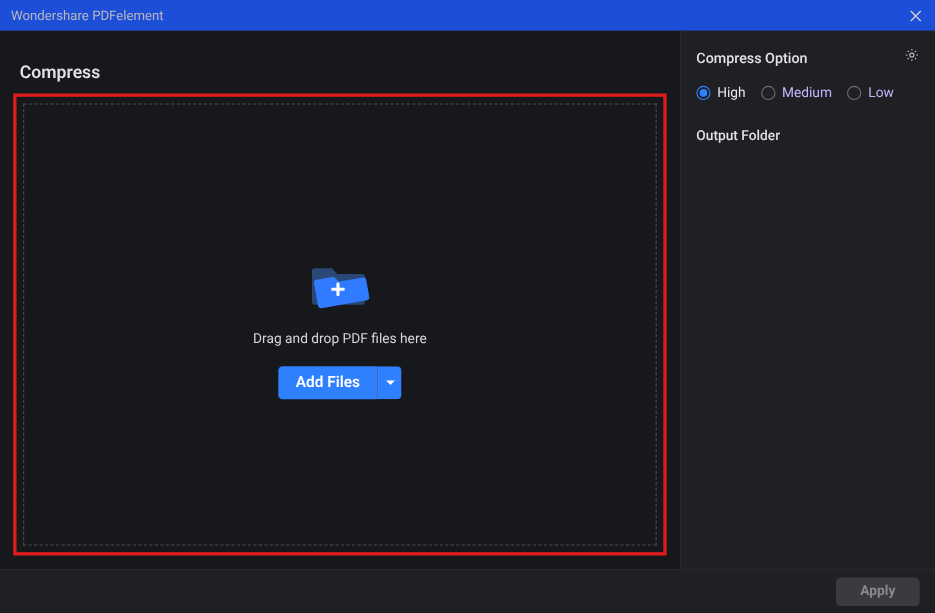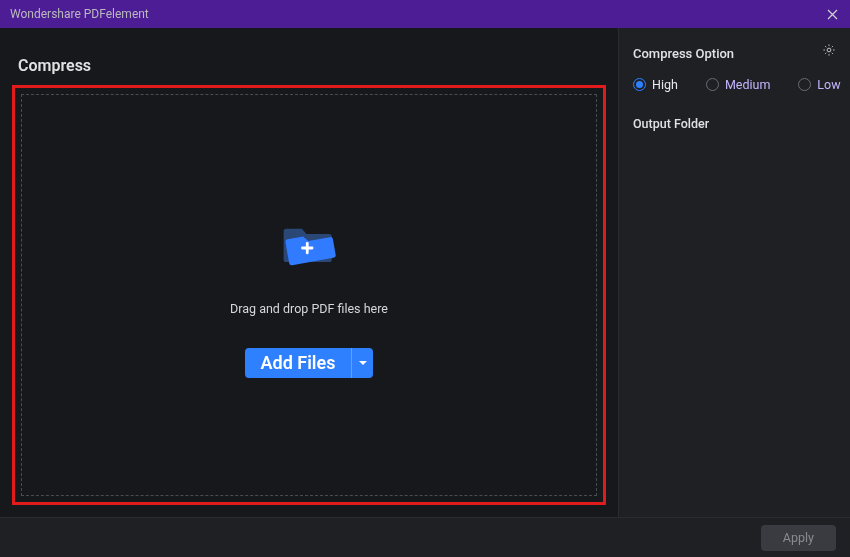--- a/index.html
+++ b/index.html
@@ -1,57 +1,57 @@
 <!DOCTYPE html>
 <html><head>
   <meta charset="utf-8">
   <style>
     * { margin: 0; padding: 0; box-sizing: border-box; font-family: -apple-system, "Segoe UI", Roboto, Arial, sans-serif; }
     html, body { width: 850px; height: 557px; background: #0e0e10; color: #cfcfcf; overflow: hidden; }
     .window { width: 850px; height: 557px; background: #1d1e22; display: flex; flex-direction: column; }
 
     
-    .titlebar { height: 28px; background: #4c1d95; display: flex; align-items: center; justify-content: space-between; padding: 0 10px; color: #b9b9bd; font-size: 12px; }
+    .titlebar { height: 28px; background: #1d4ed8; display: flex; align-items: center; justify-content: space-between; padding: 0 10px; color: #b9b9bd; font-size: 12px; }
     .titlebar .close { width: 16px; height: 16px; display: flex; align-items: center; justify-content: center; cursor: pointer; color: #cfcfcf; }
 
     
     .body { flex: 1; display: flex; }
 
     
     .main { flex: 1; background: #17181b; display: flex; flex-direction: column; padding: 10px 12px 12px 12px; position: relative; }
     .main-title { font-size: 16px; font-weight: 600; color: #e1e1e4; margin: 18px 0 10px 6px; }
     .highlight-wrap { border: 3px solid #e11b1b; padding: 6px; flex: 1; }
-    .dropzone { width: 100%; height: 100%; border: 1px dashed #4b4c52; display: flex; flex-direction: column; align-items: center; justify-content: center; gap: 32px; }
+    .dropzone { width: 100%; height: 100%; border: 1px dashed #4b4c52; display: flex; flex-direction: column; align-items: center; justify-content: center; gap: 17px; }
     .folder-icon svg { width: 56px; height: 56px; display: block; }
     .drop-text { font-size: 12.5px; color: #d7d7da; }
     .addfiles { display: flex; height: 30px; }
-    .addfiles-btn { background: #2f80ff; color: #fff; font-size: 18px; font-weight: 600; border: none; padding: 0 16px; border-radius: 4px 0 0 4px; cursor: pointer; }
+    .addfiles-btn { background: #2f80ff; color: #fff; font-size: 14px; font-weight: 600; border: none; padding: 0 16px; border-radius: 4px 0 0 4px; cursor: pointer; }
     .addfiles-dd { width: 22px; background: #2f80ff; border: none; border-left: 1px solid rgba(255,255,255,0.25); border-radius: 0 4px 4px 0; cursor: pointer; display: flex; align-items: center; justify-content: center; }
     .addfiles-dd svg { width: 10px; height: 10px; fill: #fff; }
 
     
     .sidebar { width: 232px; background: #1f2024; padding: 14px 14px 0 14px; display: flex; flex-direction: column; border-left: 1px solid #2a2b2f; }
     .sb-head { display: flex; align-items: flex-end; justify-content: space-between; margin-bottom: 14px; }
     .sb-title { font-size: 13px; color: #e3e3e6; font-weight: 500; }
     .sb-gear { color: #c8c8cc; cursor: pointer; }
 
-    .radios { display: flex; gap: 28px; margin-bottom: 22px; padding: 2px 0; }
+    .radios { display: flex; gap: 14px; margin-bottom: 22px; padding: 2px 0; }
     .radio { display: flex; align-items: center; gap: 6px; font-size: 12.5px; color: #c4b5fd; cursor: pointer; }
     .radio-dot { width: 13px; height: 13px; border-radius: 50%; border: 1.5px solid #6b6c72; display: flex; align-items: center; justify-content: center; }
     .radio.sel .radio-dot { border-color: #2f80ff; }
     .radio.sel .radio-dot::after { content: ""; width: 7px; height: 7px; background: #2f80ff; border-radius: 50%; }
     .radio.sel { color: #e9e9ec; }
 
     .section-label { font-size: 12.5px; color: #e1e1e4; font-weight: 500; margin-bottom: 8px; }
     .select { height: 26px; border: 1px solid #4a4b51; border-radius: 4px; background: #27282c; display: flex; align-items: center; justify-content: space-between; padding: 0 8px; font-size: 12px; color: #d2d2d6; cursor: pointer; }
     .select svg { width: 10px; height: 10px; fill: #a8a8ad; }
 
     
     .footer { height: 40px; background: #1f2024; display: flex; align-items: center; justify-content: flex-end; padding: 0 14px; border-top: 1px solid #2a2b2f; }
-    .apply-btn { height: 26px; padding: 0 22px; border-radius: 4px; background: #3a3b40; color: #8a8a8e; border: none; font-size: 12.5px; cursor: default; }
+    .apply-btn { height: 26px; padding: 0 22px; border-radius: 4px; background: #3a3b40; color: #8a8a8e; border: none; font-size: 12.5px; cursor: default; font-weight: bold; }
   </style>
 </head>
 <body>
 
 <div class="window">
 
   <div class="titlebar">
     <span>Wondershare PDFelement</span>
     <div class="close">
       <svg width="11" height="11" viewBox="0 0 11 11">

